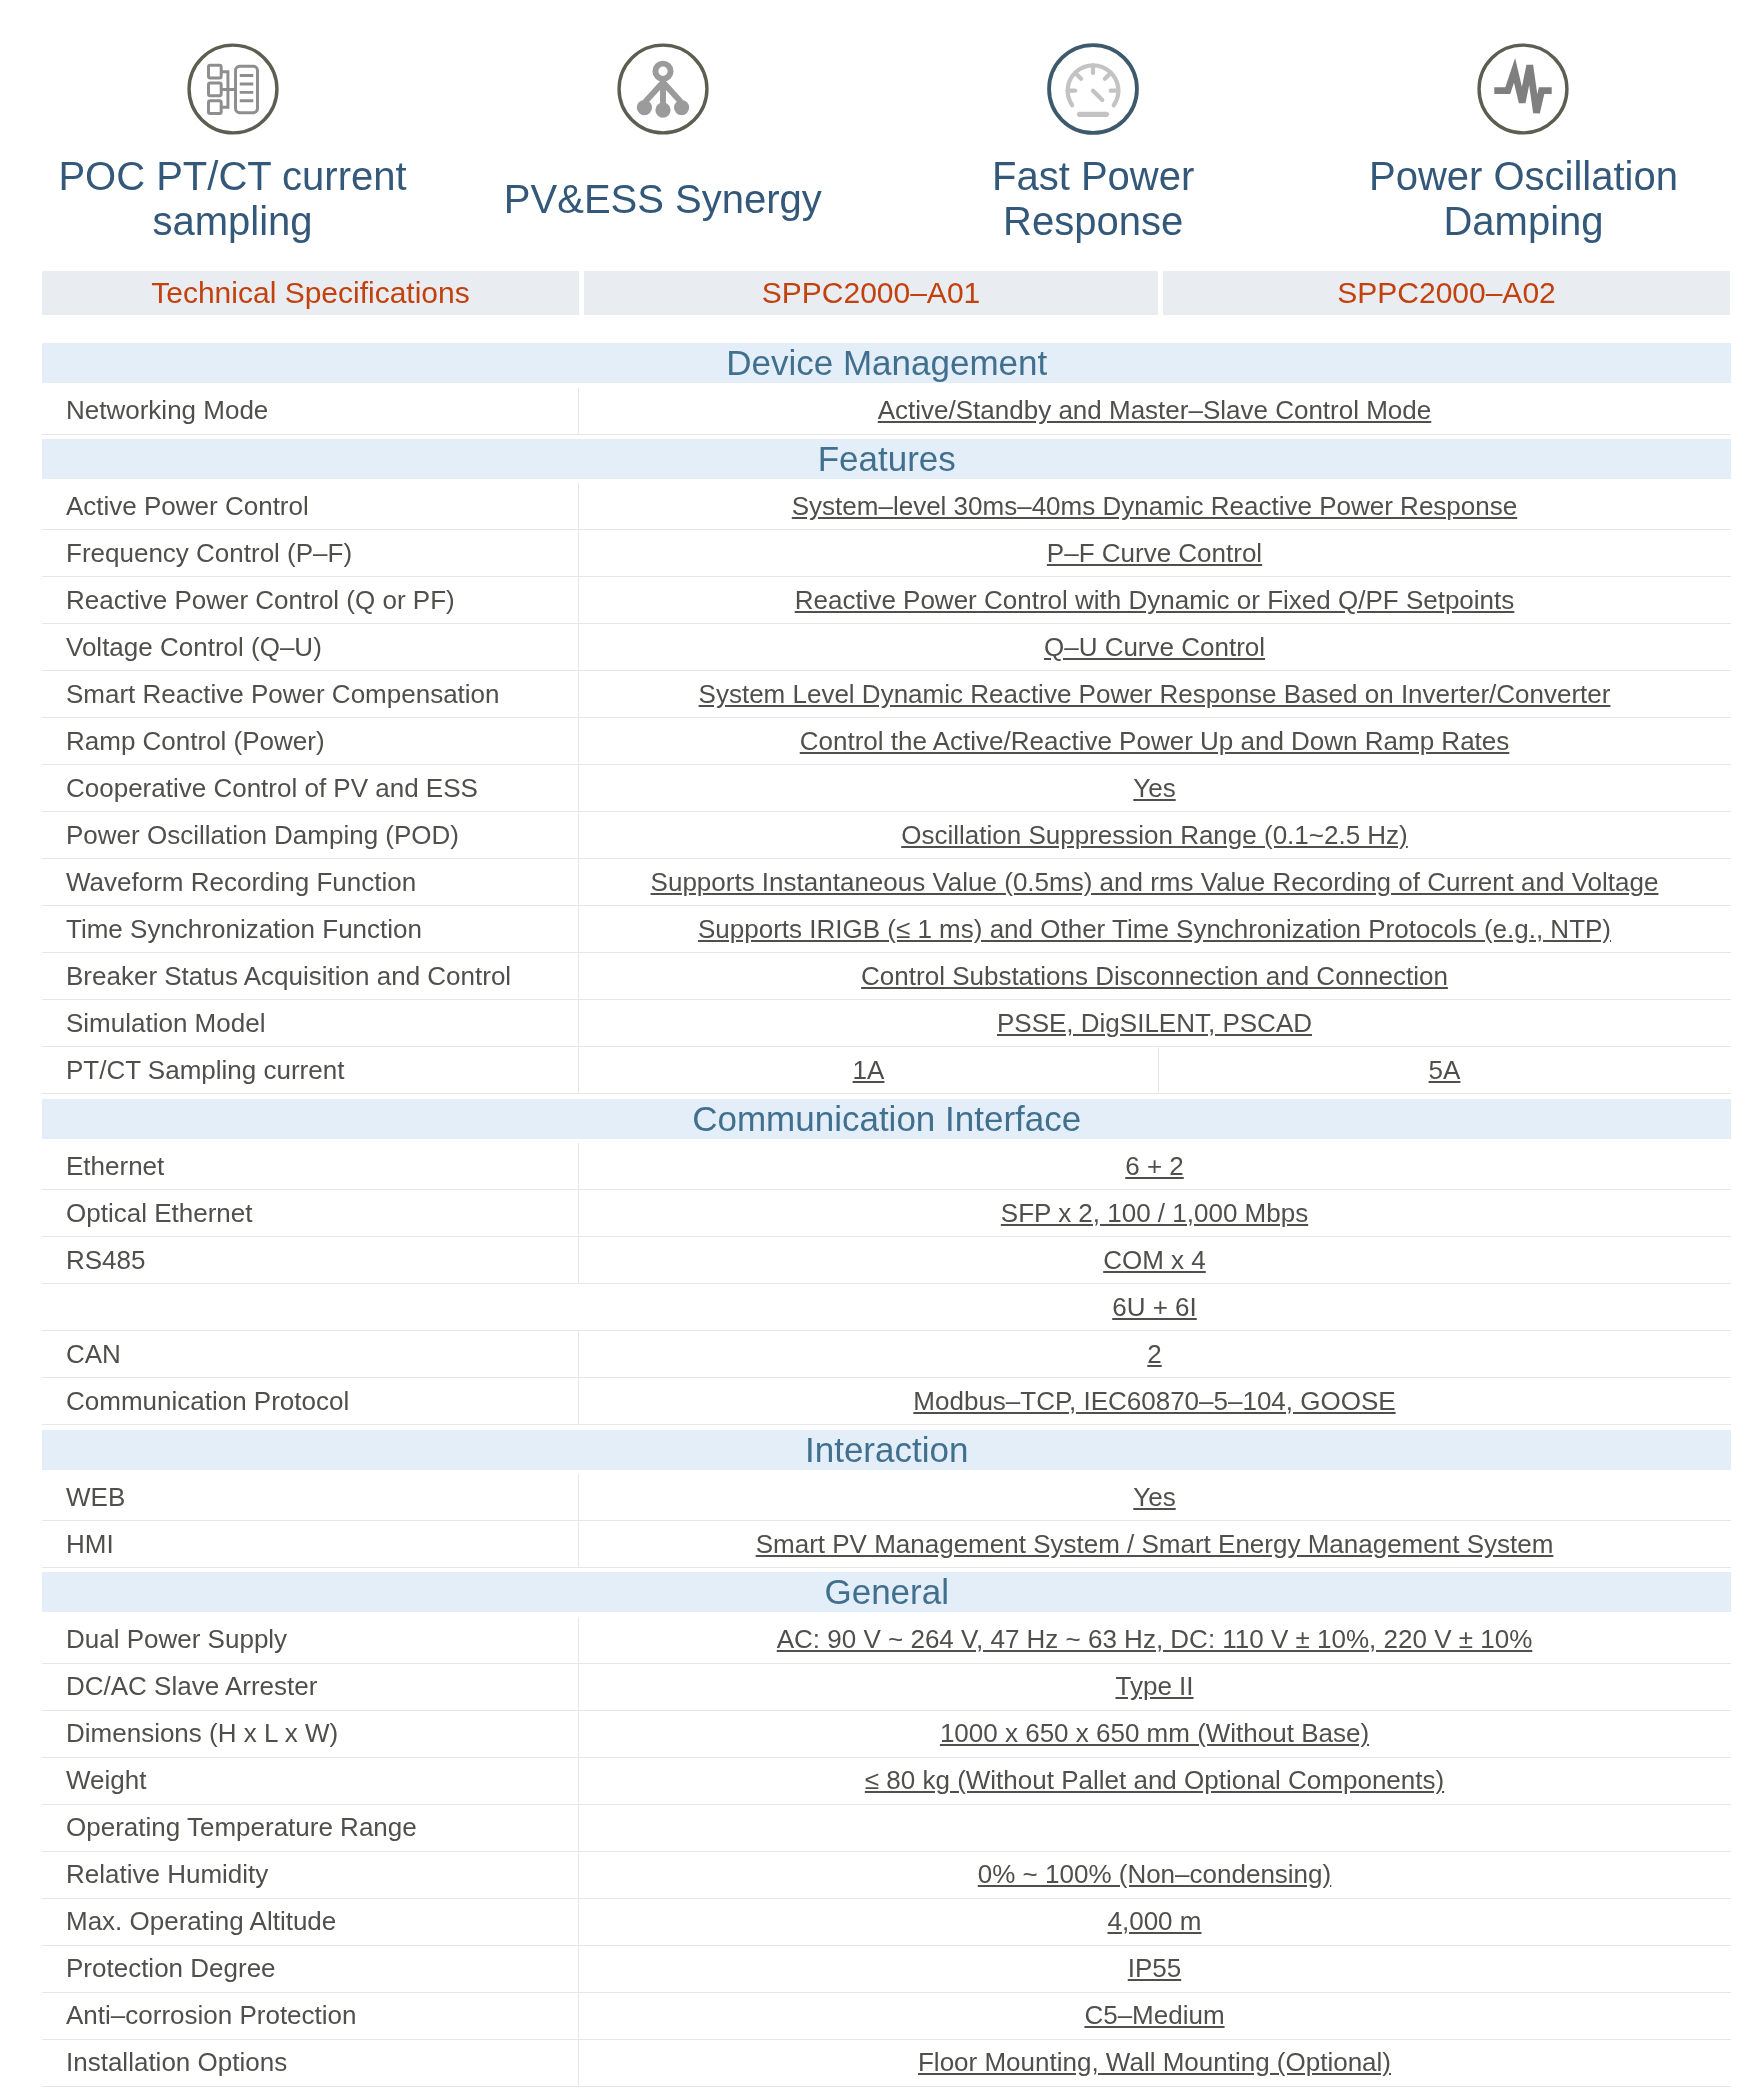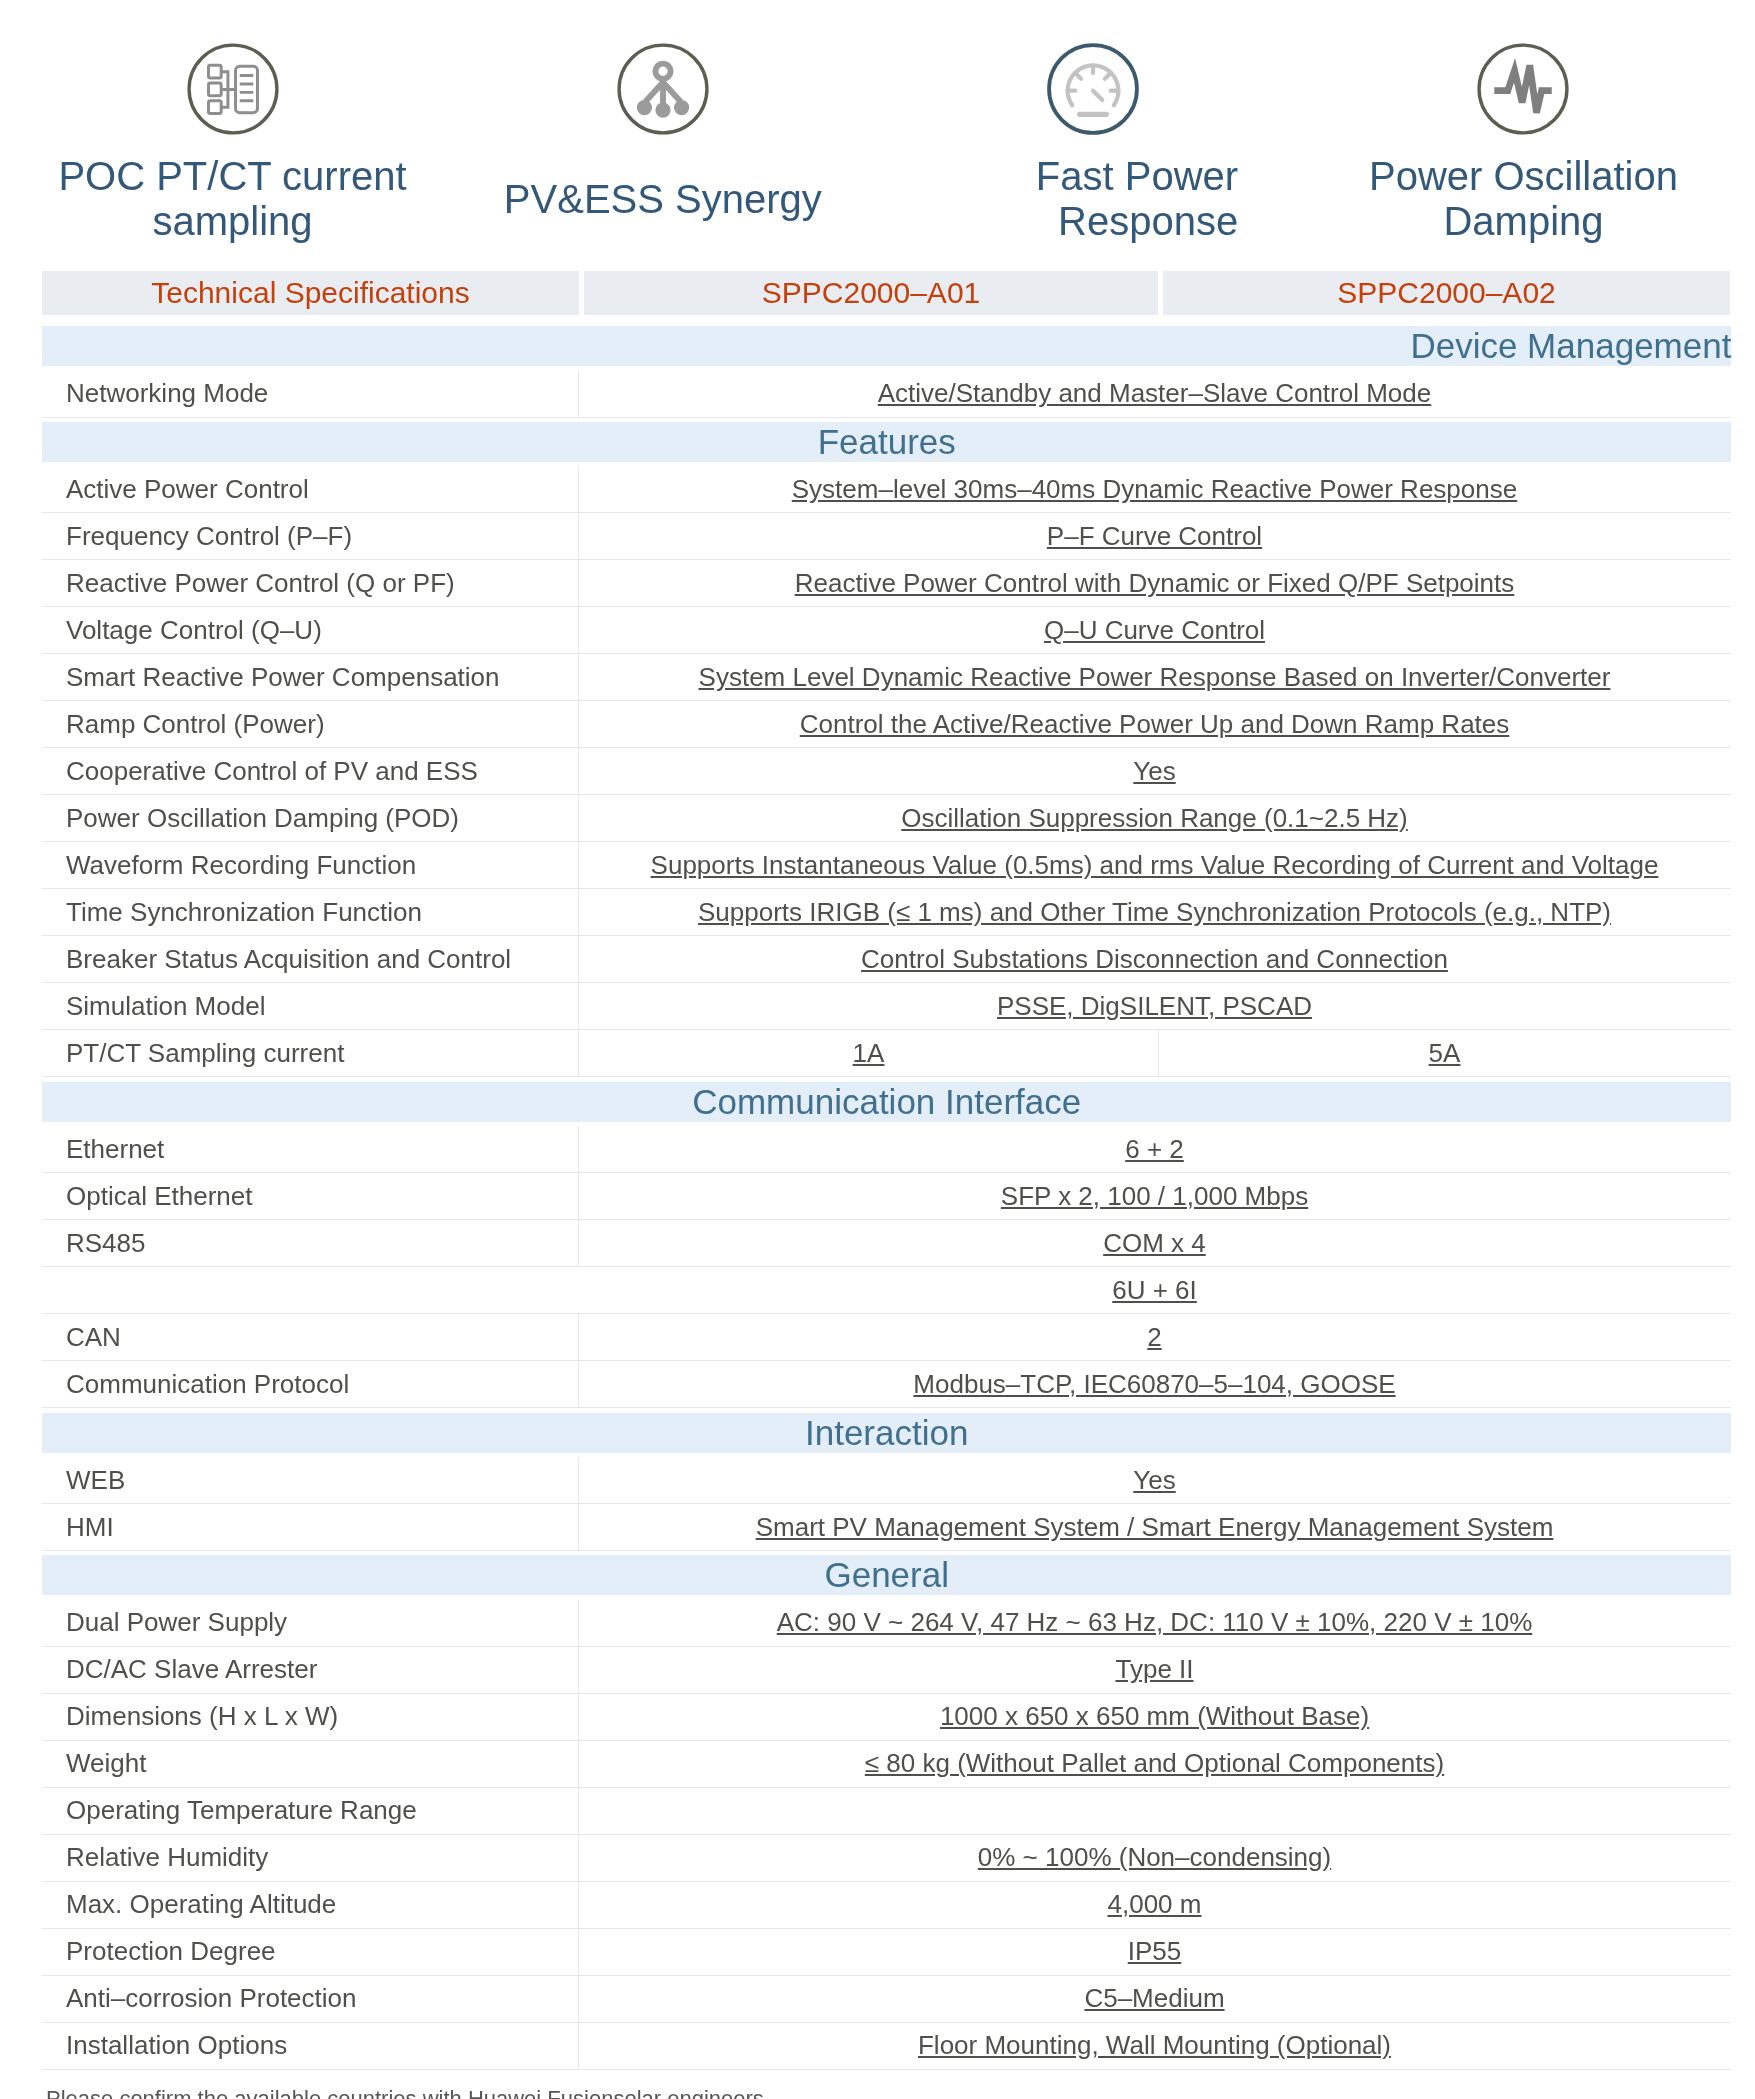--- a/index.html
+++ b/index.html
@@ -17,41 +17,41 @@
   .icon-wrap { width:98px; height:98px; }
   svg.badge { width:98px; height:98px; display:block; }
   .feature-label {
     margin-top:12.3px; min-height:98px;
     display:flex; align-items:center; justify-content:center; text-align:center;
     font-size:40px; line-height:1.14; font-weight:500;
     color:var(--accent-title,#33587a);
   }
   .feature:nth-child(1) .feature-label { max-width:377px; }
   .feature:nth-child(2) .feature-label { max-width:369px; }
-  .feature:nth-child(3) .feature-label { max-width:290px;text-align:right; }
+  .feature:nth-child(3) .feature-label { max-width:290px; }
   .feature:nth-child(4) .feature-label { max-width:395px; }
 
   
   .spec-table { margin:23px 24.6px 0 42px; }
   .grid-row { display:grid; grid-template-columns:537px 579px 572px; }
 
   .table-header-row { height:44px; font-size:30px; color:#c2410c; }
   .table-header-row .hcell {
     background:var(--table-header-bg,#e9edf2);
     display:flex; align-items:center; justify-content:center;
   }
   .table-header-row .hcell + .hcell { border-left:5.3px solid #ffffff; }
 
   .section-band {
     background:var(--section-header-bg,#e4eef8);
     height:40px; margin:4.4px 0;
     display:flex; align-items:center; justify-content:center;
     font-size:35px; color:var(--section-header-text,#41708f);
   }
-  .section:first-child .section-band { margin-top:11px;justify-content:flex-end; }
+  .section:first-child .section-band { margin-top:28px; }
 
   .row { height:46px; border-bottom:0.9px solid #e7e7ea; font-size:26px; }
   .cell { display:flex; align-items:center; min-width:0; white-space:nowrap; }
   .cell.label { padding-left:24px; border-right:0.9px solid #e7e7ea; }
   .cell.value { justify-content:center; text-align:center;text-decoration:underline; }
   .cell.value.span2 { grid-column:2 / 4; }
   .cell.v2 { border-left:0.9px solid #e7e7ea; }
 
   .footnote { margin:16px 0 0 46px; font-size:22px; color:#565656; }
 </style>

